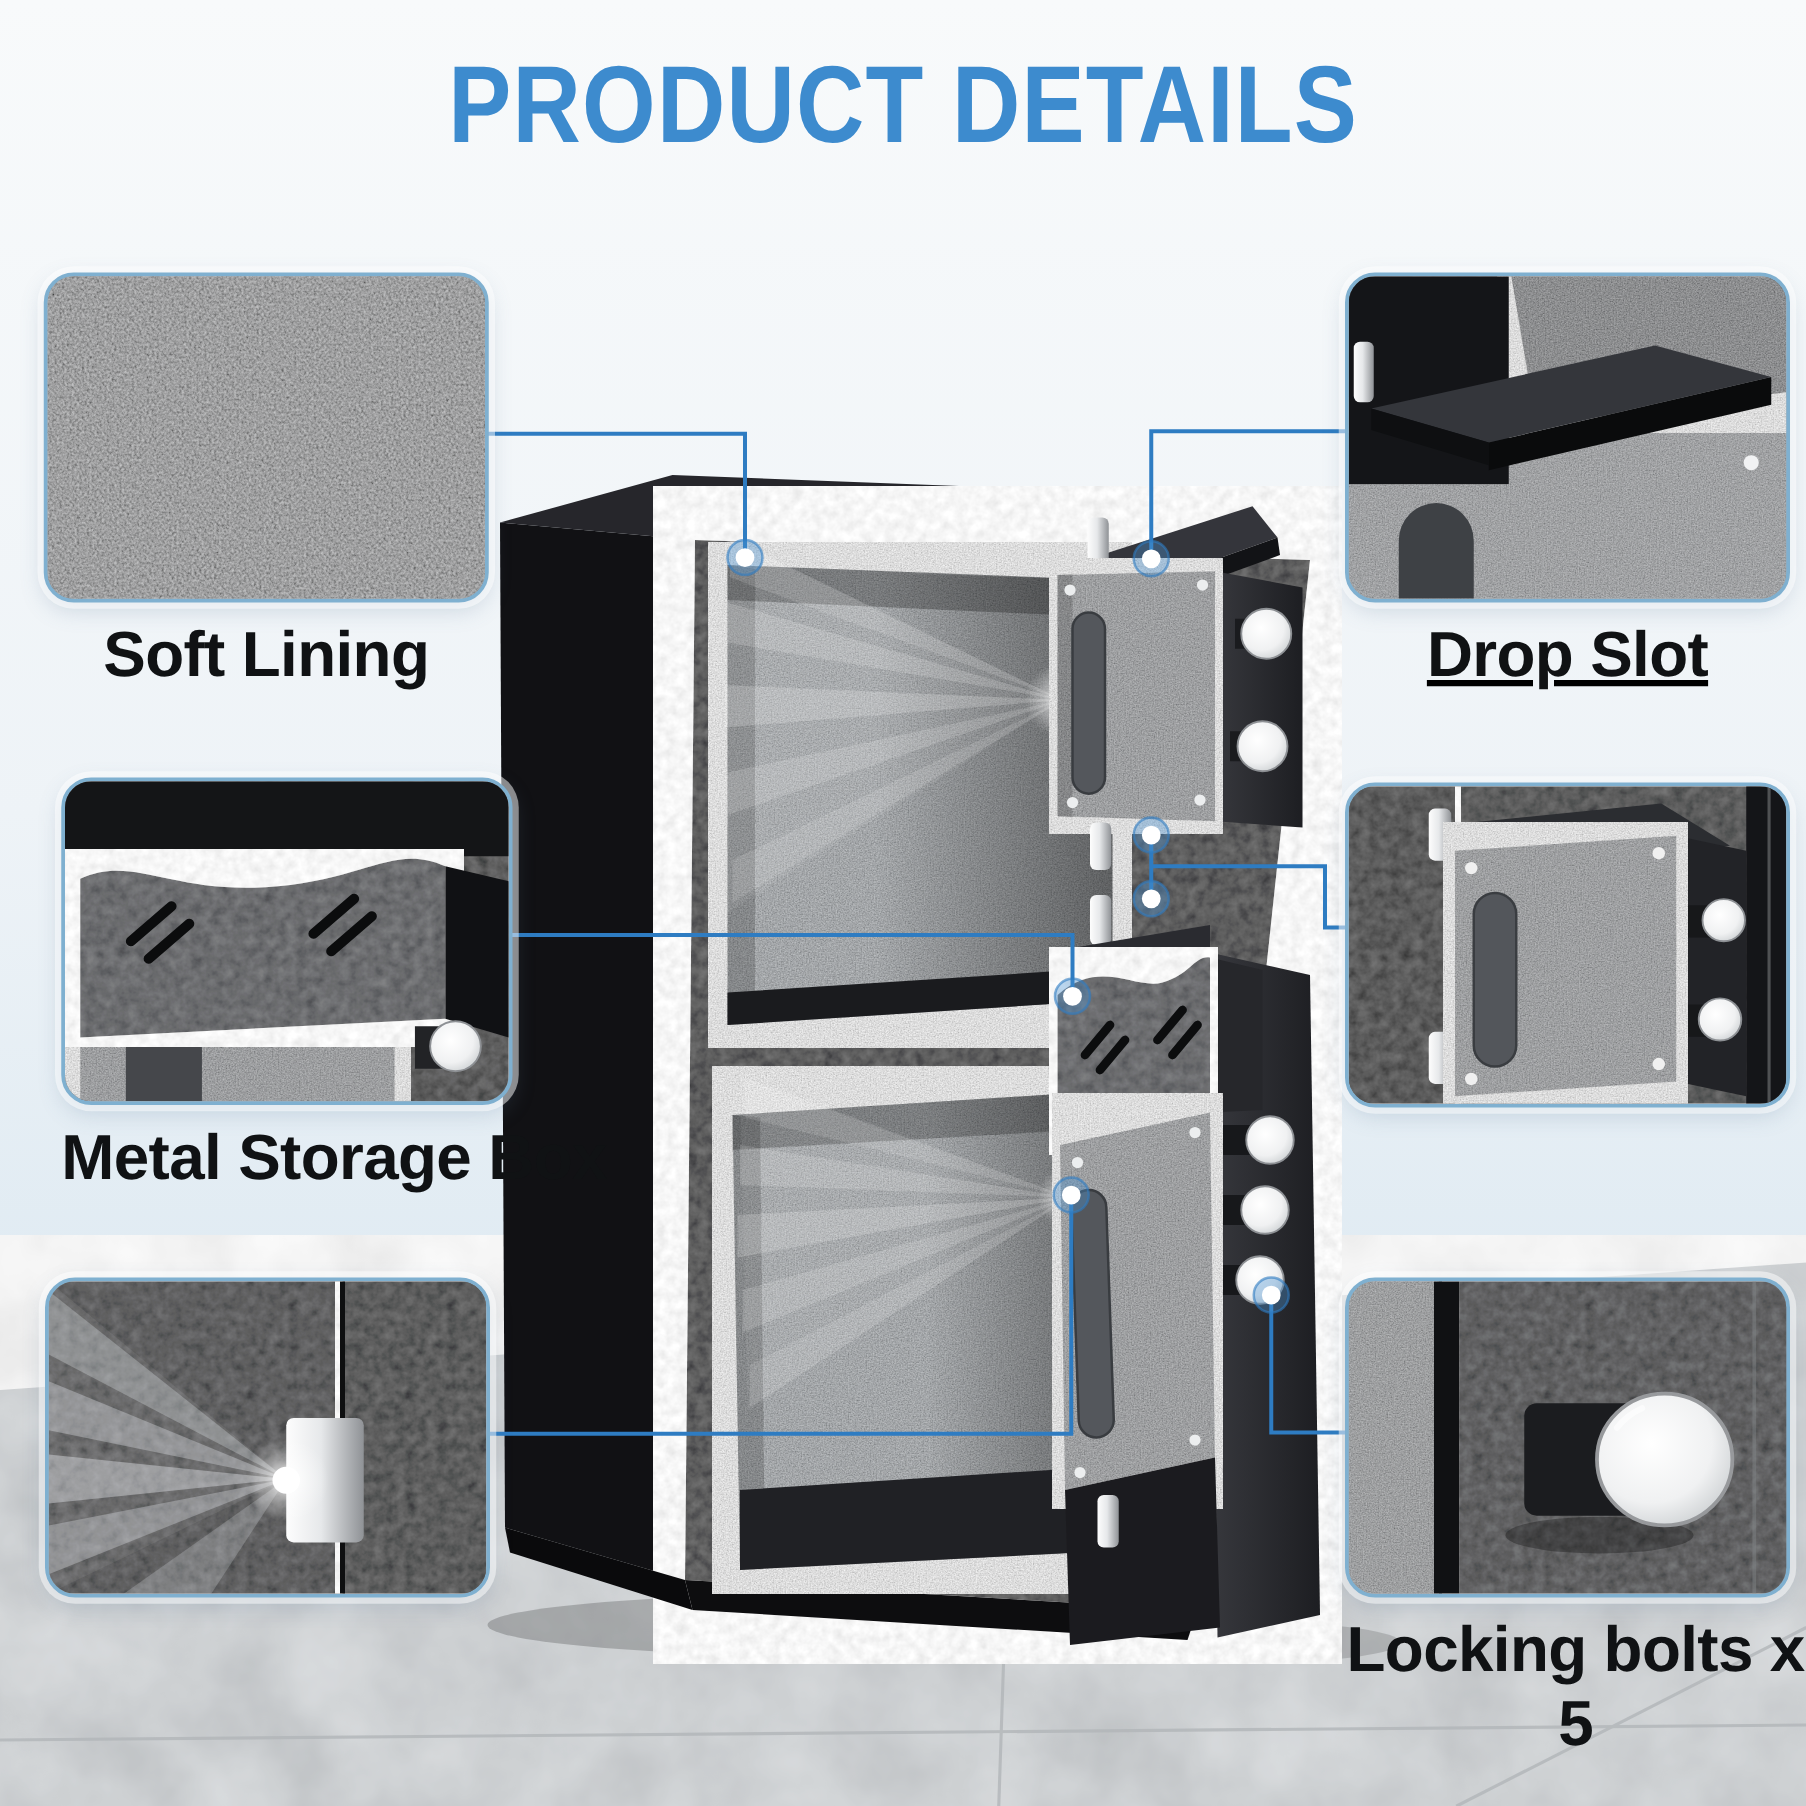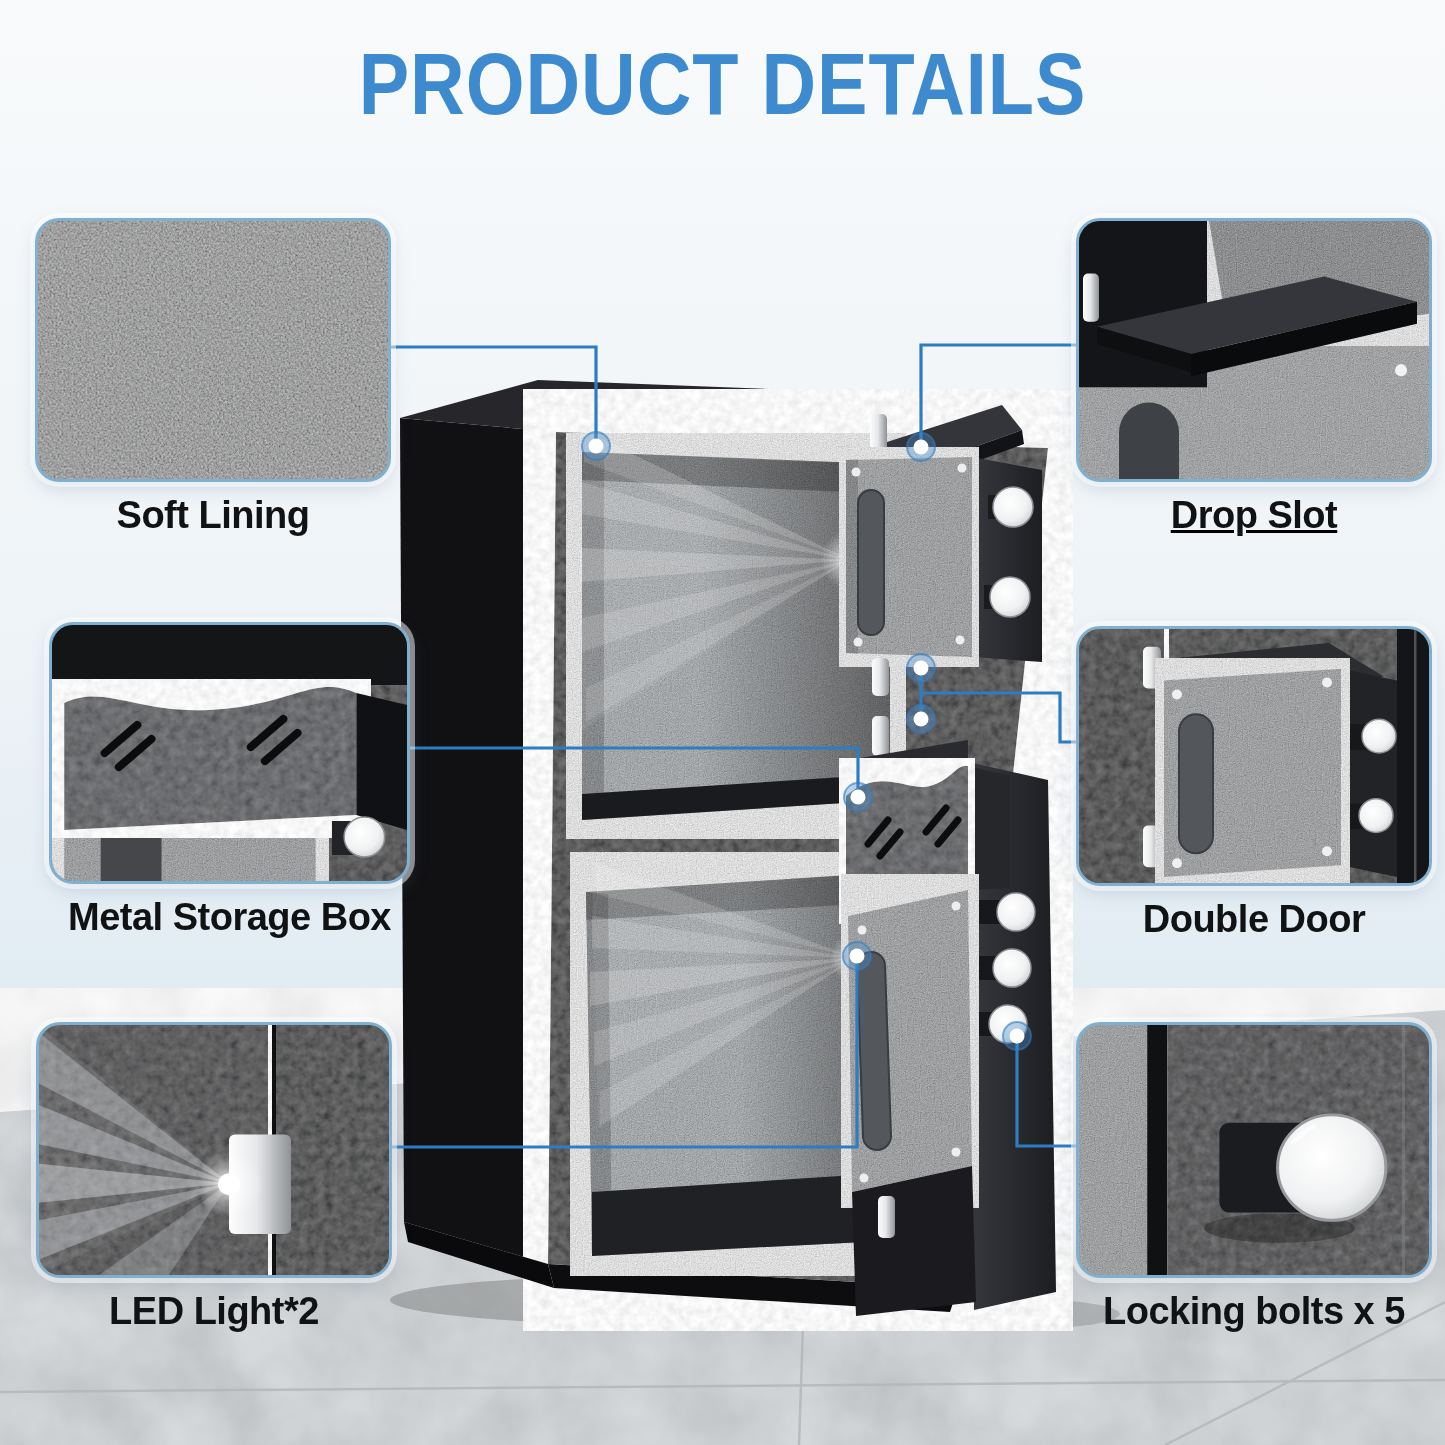--- a/index.html
+++ b/index.html
@@ -6,21 +6,21 @@
   .stage{position:relative;width:1445px;height:1445px;overflow:hidden;
          font-family:"Liberation Sans",sans-serif;background:#f4f7f9;}
   .layer{position:absolute;left:0;top:0;width:1445px;height:1445px;}
   .title{position:absolute;top:40px;left:0;width:100%;margin:0;text-align:center;
          font-size:78px;line-height:1;font-weight:800;letter-spacing:1px;
          color:#3d8bce;transform:scaleX(.97) scaleY(1.12);transform-origin:center top;}
   figure.callout{position:absolute;margin:0;padding:0;}
   .thumb{border:3px solid #7fb0d0;border-radius:24px;overflow:hidden;background:#9a9da0;
          box-shadow:0 0 0 5px rgba(255,255,255,.5), 0 6px 18px rgba(90,125,155,.25);}
   .thumb svg{display:block;}
-  figcaption{margin-top:12px;text-align:center;font-size:38px;font-weight:700;
+  figcaption{margin-top:12px;text-align:center;font-size:51px;font-weight:700;
              letter-spacing:-.5px;color:#101214;}
   #co-soft  {left:35px;  top:218px;}
   #co-drop  {left:1076px;top:218px;text-decoration:underline;}
   #co-metal {left:30px;  top:622px;padding-left:19px;}
   #co-double{left:1076px;top:626px;}
   #co-led   {left:36px;  top:1022px;}
   #co-bolts {left:1076px;top:1022px;}
   #co-soft .thumb,#co-drop .thumb{width:350px;height:258px;}
   #co-metal .thumb{width:355px;height:256px;}
   #co-double .thumb{width:350px;height:254px;}
@@ -370,21 +370,20 @@
         <polygon points="85,52 262,40 262,238 85,250" fill="#8f9296" filter="url(#fSpeck)"></polygon>
         <rect x="100" y="86" width="34" height="140" rx="17" fill="#53565b" stroke="#3a3d41" stroke-width="2"></rect>
         <g fill="#f0f0f0">
           <circle cx="98" cy="66" r="5"></circle>
             <circle cx="248" cy="54" r="5"></circle>
           <circle cx="98" cy="236" r="5"></circle>
             <circle cx="248" cy="224" r="5"></circle>
         </g>
       </svg>
     </div>
-    <figcaption>Double Door</figcaption>
   </figure>
 
   <figure class="callout" id="co-led">
     <div class="thumb">
       <svg viewBox="0 0 350 256" width="350" height="250" preserveAspectRatio="none">
         <rect width="350" height="256" fill="#27282c" filter="url(#fPebble)"></rect>
         <rect x="235" y="0" width="115" height="256" fill="#1b1c1f" filter="url(#fPebble)"></rect>
         <rect x="233" y="0" width="4" height="256" fill="#0e0f10"></rect>
         <g fill="#eef3f8">
           <polygon points="190,162 0,8 0,60" opacity=".28"></polygon>
@@ -392,21 +391,20 @@
           <polygon points="190,162 0,142 0,182" opacity=".38"></polygon>
           <polygon points="190,162 0,200 0,240" opacity=".3"></polygon>
           <polygon points="190,162 60,256 130,256" opacity=".22"></polygon>
           <polygon points="190,162 0,0 0,256" opacity=".08"></polygon>
         </g>
         <rect x="190" y="112" width="62" height="102" rx="6" fill="url(#silverH)"></rect>
         <circle cx="190" cy="163" r="34" fill="url(#glowR)"></circle>
         <circle cx="190" cy="163" r="11" fill="#ffffff"></circle>
       </svg>
     </div>
-    <figcaption>LED Light*2</figcaption>
   </figure>
 
   <figure class="callout" id="co-bolts">
     <div class="thumb">
       <svg viewBox="0 0 350 256" width="351" height="250" preserveAspectRatio="none">
         <rect x="88" y="0" width="262" height="256" fill="#2c2d31" filter="url(#fPebble)"></rect>
         <rect x="0" y="0" width="68" height="256" fill="#8e9194" filter="url(#fSpeck)"></rect>
         <rect x="68" y="0" width="20" height="256" fill="#101113"></rect>
         <rect x="322" y="0" width="3" height="256" fill="#808386" opacity=".5"></rect>
         <ellipse cx="200" cy="208" rx="75" ry="15" fill="#000" opacity=".3"></ellipse>

